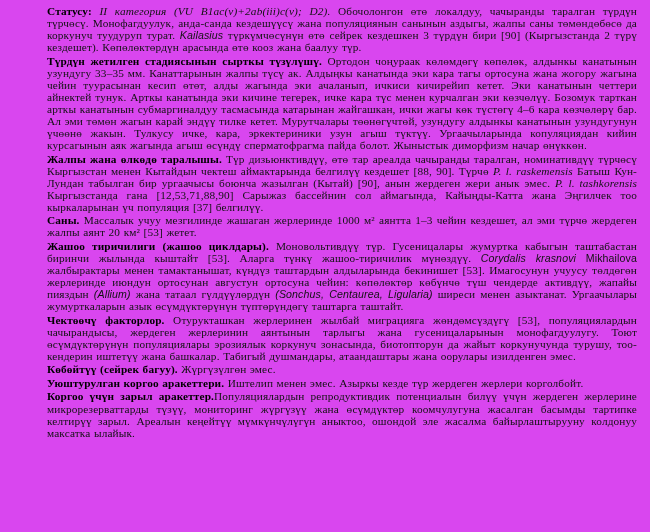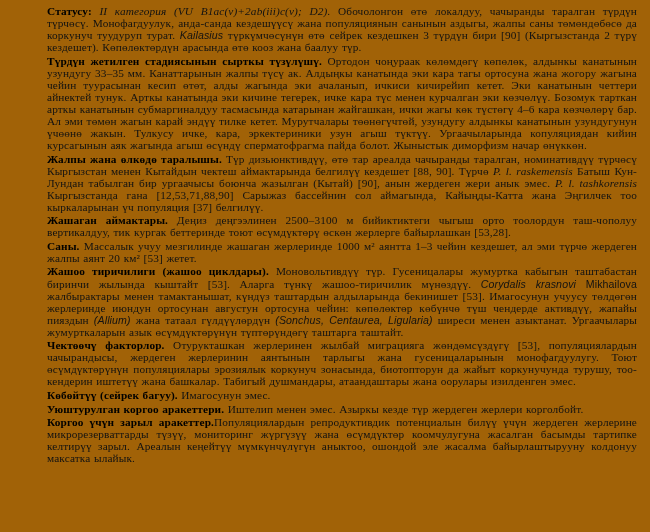--- a/index.html
+++ b/index.html
@@ -37,26 +37,25 @@
   .it  { font-style: italic; }
   .lat {
     font-family: "Liberation Sans", "DejaVu Sans", sans-serif;
     font-size: 10.6px;
   }
   .lat.it { font-style: italic; }
 </style>
 </head>
 <body>
 
-<div class="page" style="background: #a16207;">
+<div class="page" style="background: #d946ef;">
   <div class="text-block" id="doc" style="color: rgb(18, 18, 18);">
       <p class="para"><b class="head" style="color: rgb(0, 0, 0);">Статусу:</b><span class="seg it"> II категория (VU B1ac(v)+2ab(iii)c(v); D2). </span><span class="seg">Обочолонгон өтө локалдуу, чачыранды таралган түрдүн түрчөсү. Монофагдуулук, анда-санда кездешүүсү жана популяциянын санынын аздыгы, жалпы саны төмөндөбөсө да коркунуч туудуруп турат. </span><span class="seg lat it">Kailasius</span><span class="seg"> түркүмчөсүнүн өтө сейрек кездешкен 3 түрдүн бири [90] (Кыргызстанда 2 түрү кездешет). Көпөлөктөрдүн арасында өтө кооз жана баалуу түр.</span></p>
       <p class="para"><b class="head" style="color: rgb(0, 0, 0);">Түрдүн жетилген стадиясынын сырткы түзүлүшү.</b><span class="seg"> Ортодон чоңураак көлөмдөгү көпөлөк, алдынкы канатынын узундугу 33–35 мм. Канаттарынын жалпы түсү ак. Алдыңкы канатында эки кара тагы ортосуна жана жогору жагына чейин туурасынан кесип өтөт, алды жагында эки ачаланып, ичкиси кичирейип кетет. Эки канатынын четтери айнектей тунук. Арткы канатында эки кичине тегерек, ичке кара түс менен курчалган эки көзчөлүү. Бозомук тарткан арткы канатынын субмаргиналдуу тасмасында катарынан жайгашкан, ички жагы көк түстөгү 4–6 кара көзчөлөрү бар. Ал эми төмөн жагын карай эндүү тилке кетет. Мурутчалары төөнөгүчтөй, узундугу алдынкы канатынын узундугунун үчөөнө жакын. Тулкусу ичке, кара, эркектериники узун агыш түктүү. Ургаачыларында копуляциядан кийин курсагынын аяк жагында агыш өсүндү сперматофрагма пайда болот. Жыныстык диморфизм начар өнүккөн.</span></p>
       <p class="para"><b class="head" style="color: rgb(0, 0, 0);">Жалпы жана өлкөдө таралышы.</b><span class="seg"> Түр дизьюнктивдүү, өтө тар ареалда чачыранды таралган, номинативдүү түрчөсү Кыргызстан менен Кытайдын чектеш аймактарында белгилүү кездешет [88, 90]. Түрчө </span><span class="seg it">P. l. raskemensis</span><span class="seg"> Батыш Кун-Лундан табылган бир ургаачысы боюнча жазылган (Кытай) [90], анын жердеген жери анык эмес. </span><span class="seg it">P. l. tashkorensis</span><span class="seg"> Кыргызстанда гана [12,53,71,88,90] Сарыжаз бассейнин сол аймагында, Кайыңды-Катта жана Эңгилчек тоо кыркаларынан үч популяция [37] белгилүү.</span></p>
-      <p class="para"><b class="head" style="color: rgb(0, 0, 0);">Жашаган аймактары.</b><span class="seg"> Деңиз деңгээлинен 2500–3100 м бийиктиктеги чыгыш орто тоолордун таш-чополуу вертикалдуу, тик кургак беттеринде тоют өсүмдүктөрү өскөн жерлерге байырлашкан [53,28].</span></p>
       <p class="para"><b class="head" style="color: rgb(0, 0, 0);">Саны.</b><span class="seg"> Массалык учуу мезгилинде жашаган жерлеринде 1000 м² аянтта 1–3 чейин кездешет, ал эми түрчө жердеген жалпы аянт 20 км² [53] жетет.</span></p>
       <p class="para"><b class="head" style="color: rgb(0, 0, 0);">Жашоо тиричилиги (жашоо циклдары).</b><span class="seg"> Моновольтивдүү түр. Гусеницалары жумуртка кабыгын таштабастан биринчи жылында кыштайт [53]. Аларга түнкү жашоо-тиричилик мүнөздүү. </span><span class="seg lat it">Corydalis krasnovi</span><span class="seg lat"> Mikhailova</span><span class="seg"> жалбырактары менен тамактанышат, күндүз таштардын алдыларында бекинишет [53]. Имагосунун учуусу төлдөгөн жерлеринде июндун ортосунан августун ортосуна чейин: көпөлөктөр көбүнчө түш чендерде активдүү, жапайы пияздын </span><span class="seg lat it">(Allium)</span><span class="seg"> жана татаал гүлдүүлөрдүн </span><span class="seg lat it">(Sonchus, Centaurea, Ligularia)</span><span class="seg"> ширеси менен азыктанат. Ургаачылары жумурткаларын азык өсүмдүктөрүнүн түптөрүндөгү таштарга таштайт.</span></p>
       <p class="para"><b class="head" style="color: rgb(0, 0, 0);">Чектөөчү факторлор.</b><span class="seg"> Отурукташкан жерлеринен жылбай миграцияга жөндөмсүздүгү [53], популяциялардын чачырандысы, жердеген жерлеринин аянтынын тарлыгы жана гусеницаларынын монофагдуулугу. Тоют өсүмдүктөрүнүн популяциялары эрозиялык коркунуч зонасында, биотопторун да жайыт коркунучунда турушу, тоо-кендерин иштетүү жана башкалар. Табигый душмандары, атаандаштары жана оорулары изилденген эмес.</span></p>
-      <p class="para"><b class="head" style="color: rgb(0, 0, 0);">Көбөйтүү (сейрек багуу).</b><span class="seg"> Имагосунун эмес.</span></p>
+      <p class="para"><b class="head" style="color: rgb(0, 0, 0);">Көбөйтүү (сейрек багуу).</b><span class="seg"> Жүргүзүлгөн эмес.</span></p>
       <p class="para"><b class="head" style="color: rgb(0, 0, 0);">Уюштурулган коргоо аракеттери.</b><span class="seg"> Иштелип менен эмес. Азыркы кезде түр жердеген жерлери корголбойт.</span></p>
       <p class="para"><b class="head" style="color: rgb(0, 0, 0);">Коргоо үчүн зарыл аракеттер.</b><span class="seg">Популяциялардын репродуктивдик потенциалын билүү үчүн жердеген жерлерине микрорезерваттарды түзүү, мониторинг жүргүзүү жана өсүмдүктөр коомчулугуна жасалган басымды тартипке келтирүү зарыл. Ареалын кеңейтүү мүмкүнчүлүгүн аныктоо, ошондой эле жасалма байырлаштырууну колдонуу максатка ылайык.</span></p>
     </div>
 </div>
 
 </body></html>

